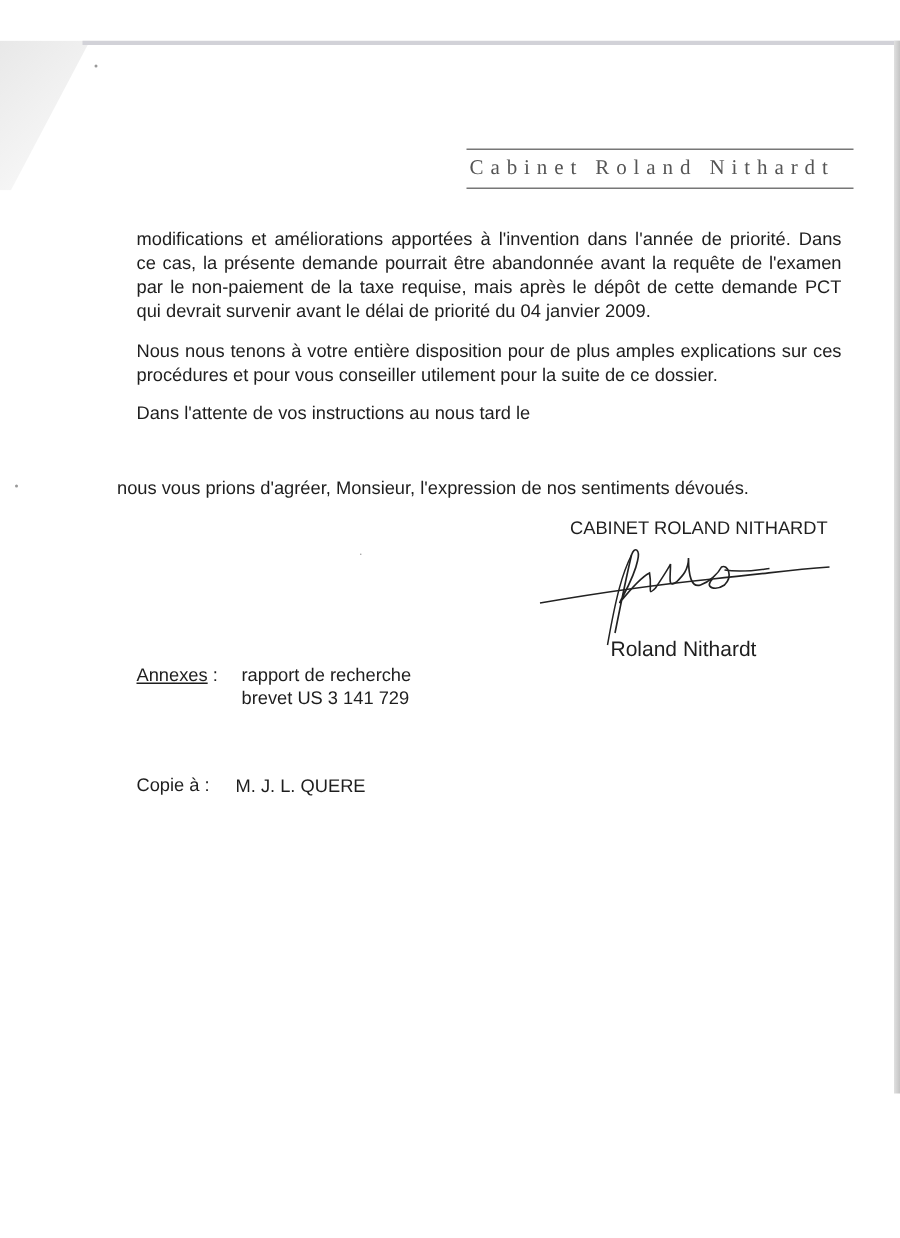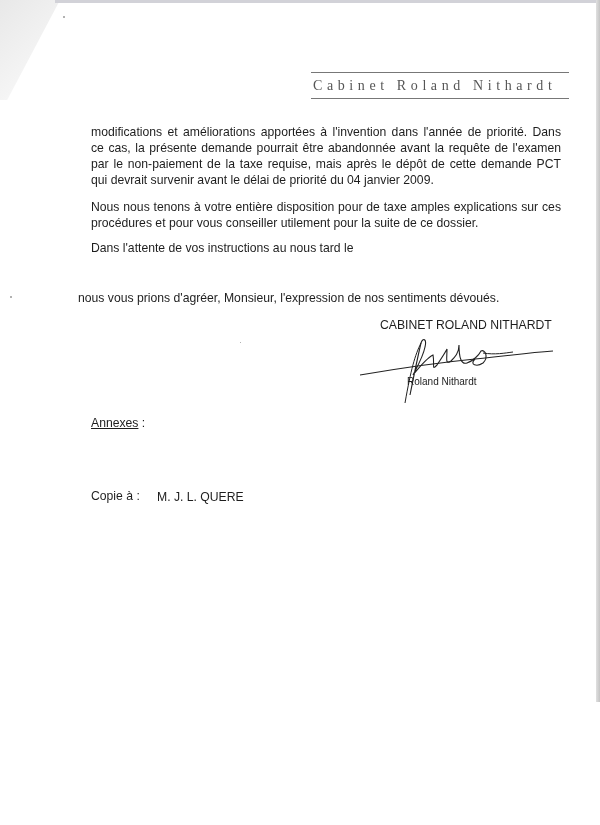--- a/index.html
+++ b/index.html
@@ -11,20 +11,21 @@
       background: #ffffff;
     }
     .page {
       position: relative;
       width: 600px;
       height: 702px;
       background: #ffffff;
       font-family: "Liberation Sans", sans-serif;
       color: #1e1e1e;
       overflow: hidden;
+      margin-top: 27px;
     }
     
     .corner-fold {
       position: absolute;
       left: 0; top: 0;
       width: 60px; height: 100px;
       background: linear-gradient(135deg, #e8e8e8 0%, #f4f4f4 60%, #ffffff 100%);
       clip-path: polygon(0 0, 100% 0, 12% 100%, 0 100%);
     }
     .right-edge {
@@ -105,22 +106,22 @@
       font-size: 12.2px;
       white-space: nowrap;
     }
     .signature {
       position: absolute;
       left: 355px; top: 335px;
       width: 200px; height: 70px;
     }
     .sig-name {
       position: absolute;
-      left: 407px; top: 376px;
-      font-size: 10px;
+      left: 407px; top: 397px;
+      font-size: 14px;
       white-space: nowrap;
     }
 
     .annex-label {
       position: absolute;
       left: 91px; top: 416px;
       font-size: 12.2px;
       white-space: nowrap;
     }
     .annex-label .u { text-decoration: underline; }
@@ -181,21 +182,21 @@
   </div>
 
   <div class="para" style="top:124px;">
     <span class="line justify">modifications et améliorations apportées à l'invention dans l'année de priorité. Dans</span>
     <span class="line justify">ce cas, la présente demande pourrait être abandonnée avant la requête de l'examen</span>
     <span class="line justify">par le non-paiement de la taxe requise, mais après le dépôt de cette demande PCT</span>
     <span class="line">qui devrait survenir avant le délai de priorité du 04 janvier 2009.</span>
   </div>
 
   <div class="para" style="top:199px;">
-    <span class="line justify">Nous nous tenons à votre entière disposition pour de taxe amples explications sur ces</span>
+    <span class="line justify">Nous nous tenons à votre entière disposition pour de plus amples explications sur ces</span>
     <span class="line">procédures et pour vous conseiller utilement pour la suite de ce dossier.</span>
   </div>
 
   <div class="para" style="top:240px;">
     <span class="line">Dans l'attente de vos instructions au nous tard le</span>
   </div>
 
 
   <div class="closing">nous vous prions d'agréer, Monsieur, l'expression de nos sentiments dévoués.</div>
 
@@ -206,20 +207,24 @@
     <path d="M55 60 C 58 45, 62 25, 66 8 C 68 2, 72 4, 70 12 C 68 22, 62 32, 58 40 C 66 30, 74 22, 78 20 C 80 30, 76 36, 82 30 C 86 24, 90 18, 92 14 C 92 24, 90 30, 96 26 C 100 22, 104 18, 104 10 C 104 22, 106 30, 112 28 C 118 26, 124 20, 126 16 C 130 14, 134 22, 128 28 C 122 32, 114 30, 120 24" stroke="#222" stroke-width="1.1" fill="none"></path>
     <path d="M66 8 C 60 20, 56 34, 50 68" stroke="#222" stroke-width="1" fill="none"></path>
     <path d="M128 18 C 140 20, 150 18, 158 17" stroke="#222" stroke-width="1" fill="none"></path>
   </svg>
 
   <div class="sig-name">Roland Nithardt</div>
 
   <div class="annex-label">
     <span class="u">Annexes</span><span> :</span>
   </div>
+  <div class="annex-items">
+    <div>rapport de recherche</div>
+    <div>brevet US 3 141 729</div>
+  </div>
 
   <div class="copy-label">Copie à :</div>
   <div class="copy-items">
     <div>M. J. L. QUERE</div>
   </div>
 
   <div class="page-number">4</div>
 </div>
 
 </body></html>

